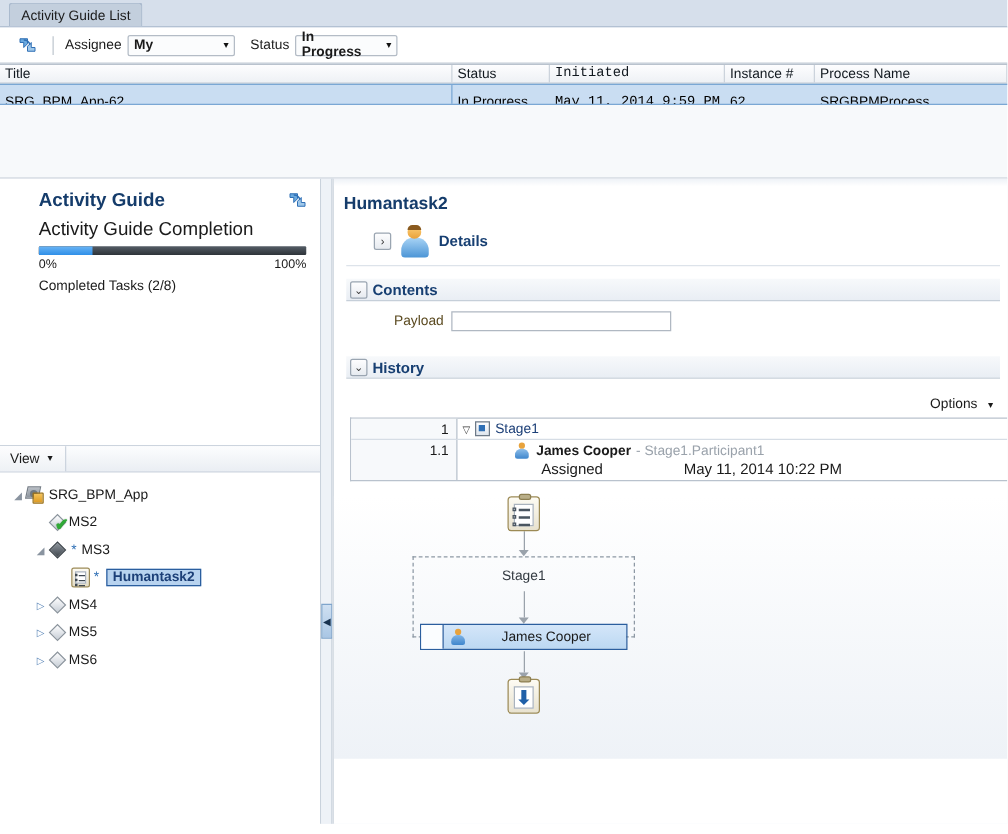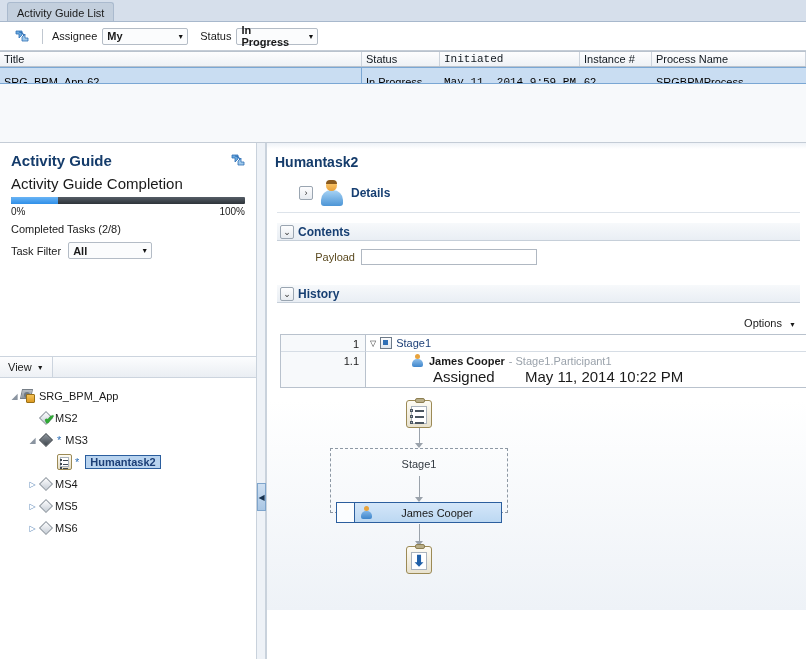--- a/index.html
+++ b/index.html
@@ -113,20 +113,21 @@
   }
 
   
   .left {
     width: 257px;
     background: #ffffff;
     border-right: 1px solid #c9d2dc;
     position: relative;
     display: flex;
     flex-direction: column;
+    padding-left: 20px;
   }
   .ag-head {
     display: flex;
     align-items: center;
     justify-content: space-between;
     padding: 8px 9px 2px 11px;
   }
   .ag-title {
     font-size: 15px;
     font-weight: bold;
@@ -348,21 +349,21 @@
   .sq-icon:after {
     content: "";
     position: absolute;
     left: 2px; top: 2px;
     width: 5px; height: 5px;
     background: #2f6fb5;
   }
   .p-line1 { display: flex; align-items: center; font-size: 11px; padding-left: 42px; }
   .p-name { font-weight: bold; color: #1a1a1a; }
   .p-role { color: #9aa2ab; margin-left: 4px; }
-  .p-line2 { display: flex; font-size: 15px; padding-left: 63px; margin-top: 1px; color: #1a1a1a; }
+  .p-line2 { display: flex; font-size: 12px; padding-left: 63px; margin-top: 1px; color: #1a1a1a; gap: 22px; }
   .p-state { width: 92px; }
 
   
   .flow {
     position: relative;
     margin-top: 12px;
     height: 210px;
     background: linear-gradient(180deg,#ffffff 0%, #eef2f7 100%);
   }
   .flow-col {
@@ -635,27 +636,20 @@
       <div class="pbar">
         <div class="pbar-fill" id="pbar-fill" style="width: 20%;"></div>
       </div>
       <div class="pbar-legend">
         <span>0%</span>
         <span>100%</span>
       </div>
       <div class="ag-tasks">
         <span>Completed Tasks</span>
         <span>(2/8)</span>
-      </div>
-      <div class="ag-filter">
-        <span class="tb-label">Task Filter</span>
-        <span class="combo combo-filter">
-          <span>All</span>
-          <span class="arr">▼</span>
-        </span>
       </div>
     </div>
 
     <div class="treewrap">
       <div class="viewbar">
         <span class="viewbtn">
           <span>View</span>
           <span class="arr">▼</span>
         </span>
       </div>

